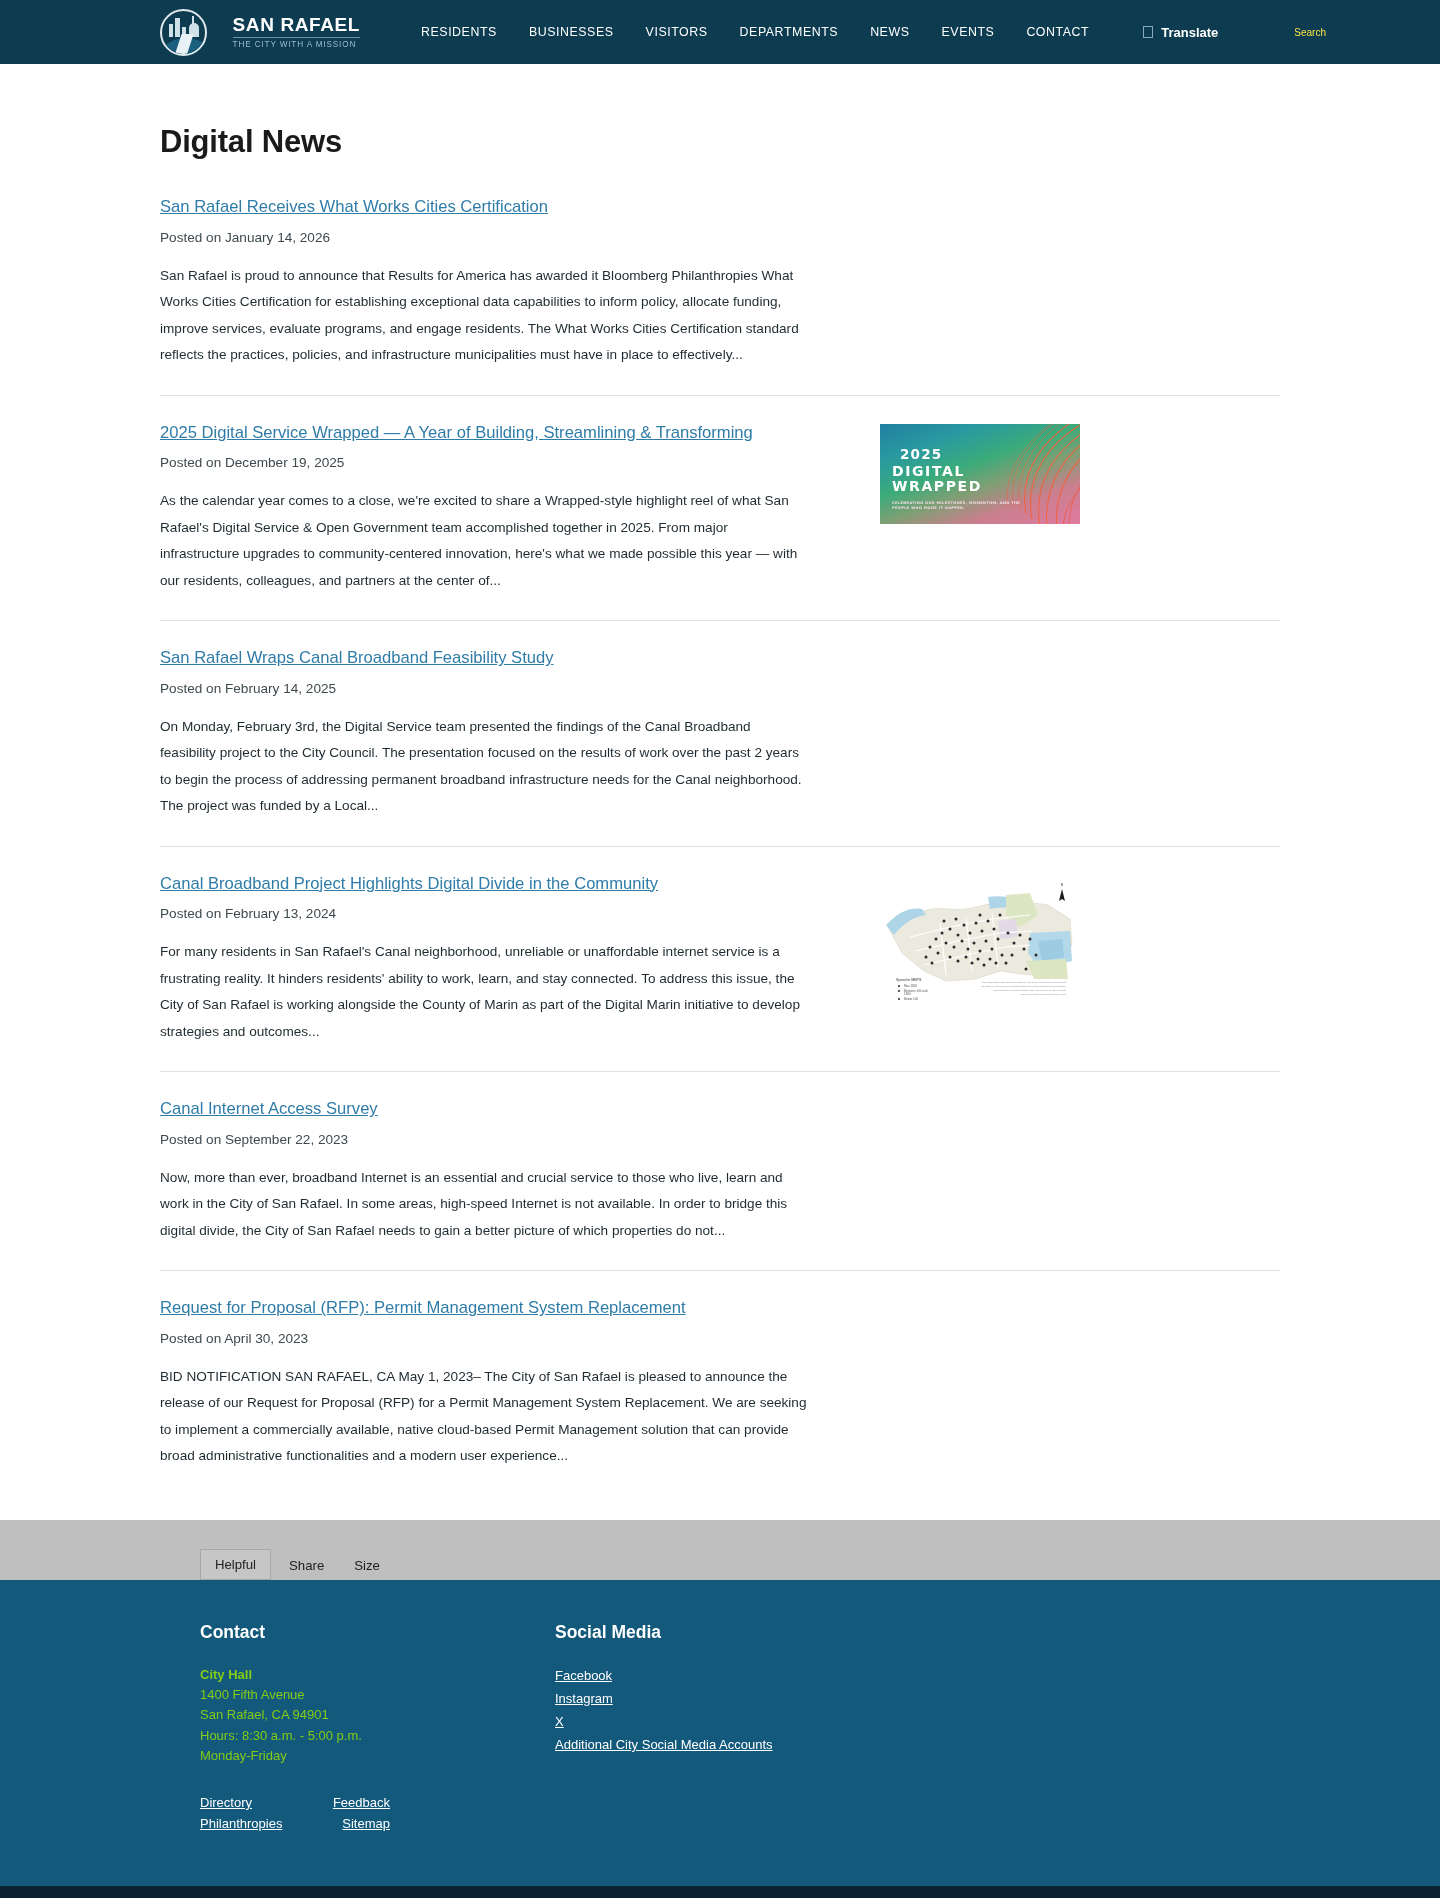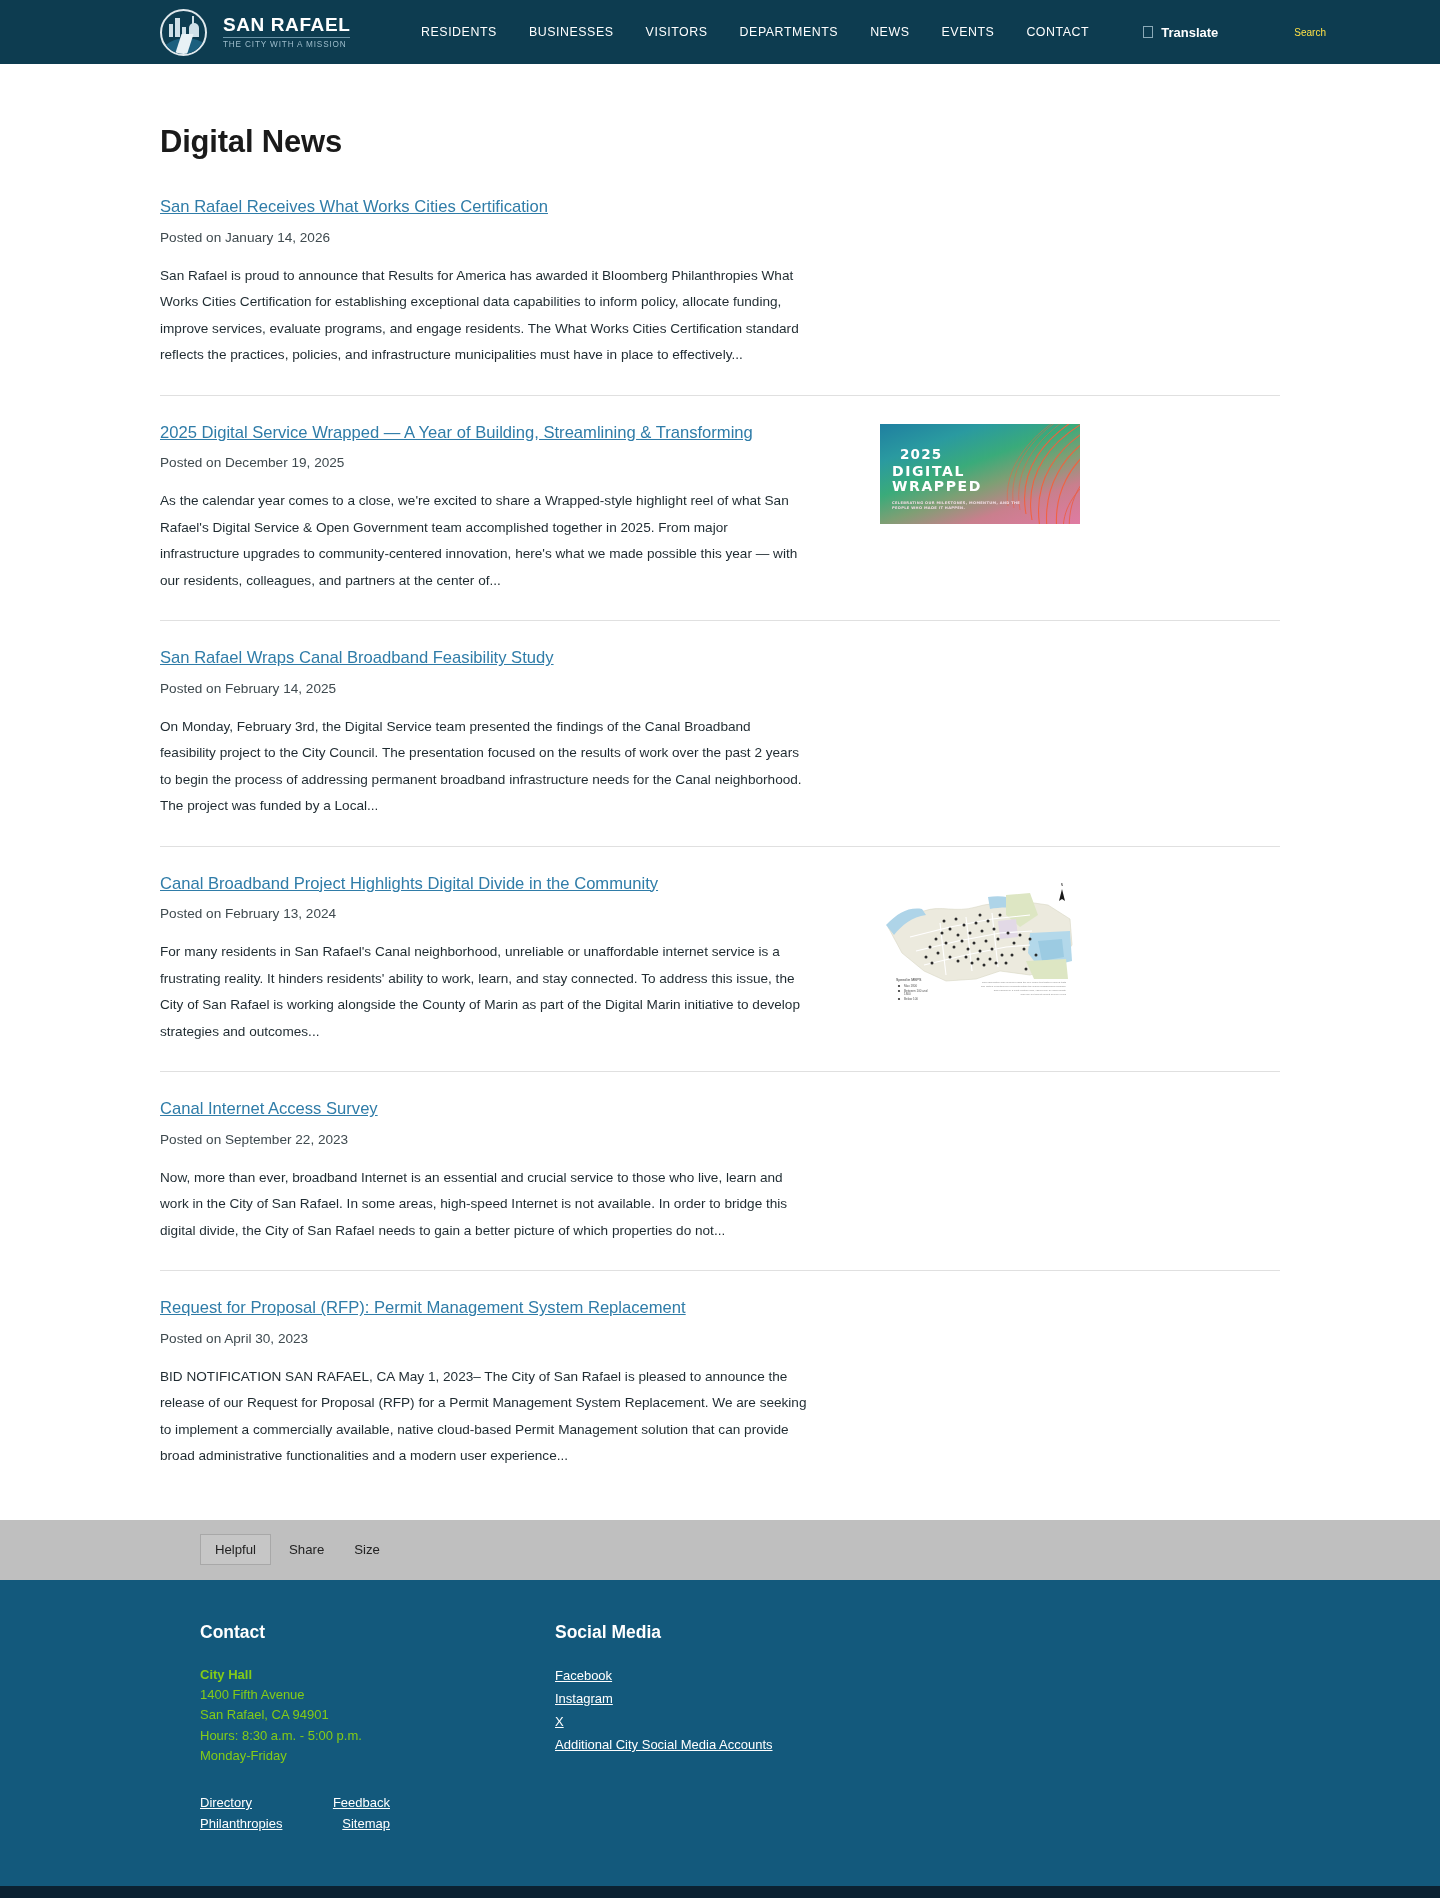--- a/index.html
+++ b/index.html
@@ -14,21 +14,21 @@
   
   .site-header {
     background: #0d3c50;
     height: 64px;
     display: flex;
     align-items: center;
     padding-left: 160px;
     padding-right: 40px;
     position: relative;
   }
-  .brand { display: flex; align-items: center; gap: 16px; width: 200px; flex: none; }
+  .brand { display: flex; align-items: center; gap: 16px; width: 200px; flex: none; justify-content: space-between; }
   .brand-seal {
     width: 47px; height: 47px; border-radius: 50%;
     border: 2px solid #dfe8ec;
     background: #0d3c50;
     position: relative; overflow: hidden; flex: none;
   }
   .seal-hill {
     position: absolute; left: -6px; bottom: -10px;
     width: 60px; height: 26px; border-radius: 50% 50% 0 0 / 100% 100% 0 0;
     background: #1b5f7e;
@@ -129,21 +129,21 @@
   }
 
   
   .thumb-map {
     width: 200px; height: 130px; background: #ffffff; position: relative; overflow: hidden;
   }
 
   
   .feedback-bar {
     background: #bfbfbf; height: 60px; width: 1440px;
-    display: flex; align-items: center; padding-left: 200px; gap: 6px;
+    display: flex; align-items: flex-end; padding-left: 200px; gap: 6px;
     margin-top: 24px;
   }
   .fb-btn {
     font-size: 13.2px; color: #222; padding: 7px 14px; cursor: pointer;
     border: 1px solid #a8a8a8; background: #c6c6c6;
   }
   .fb-link {
     font-size: 13.2px; color: #222; padding: 7px 12px; cursor: pointer;
   }
 

